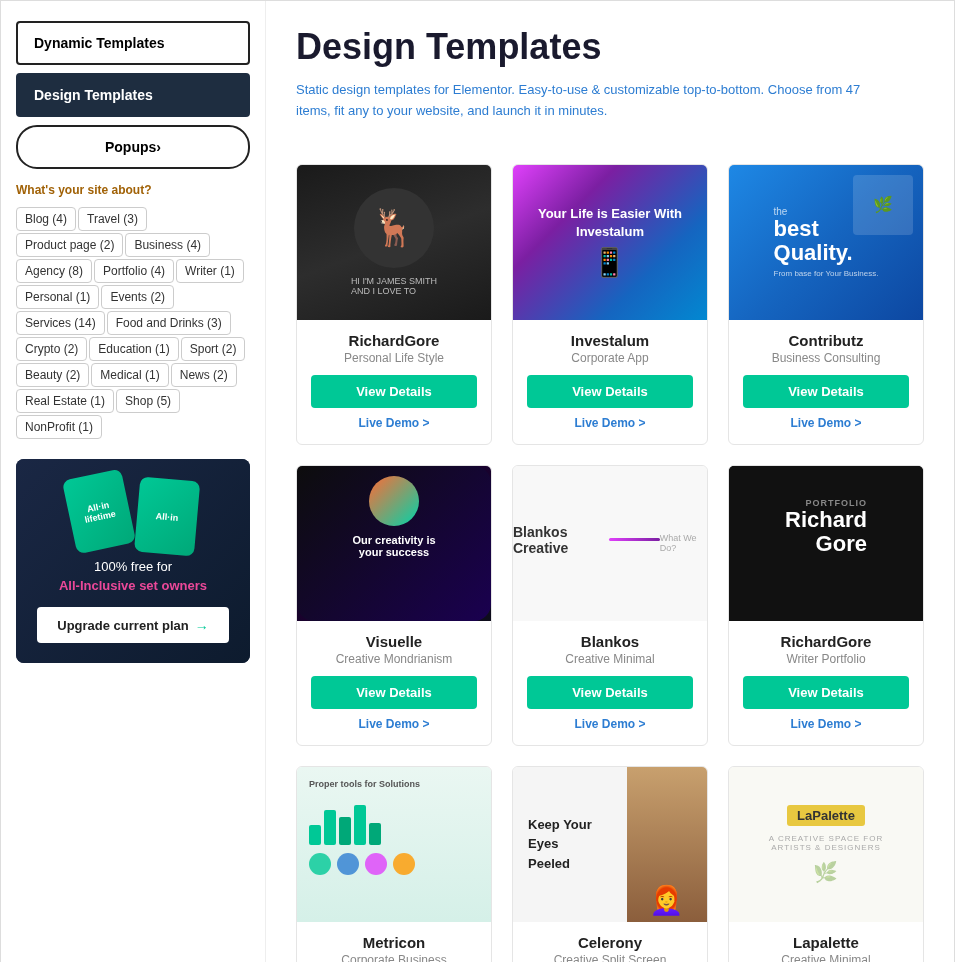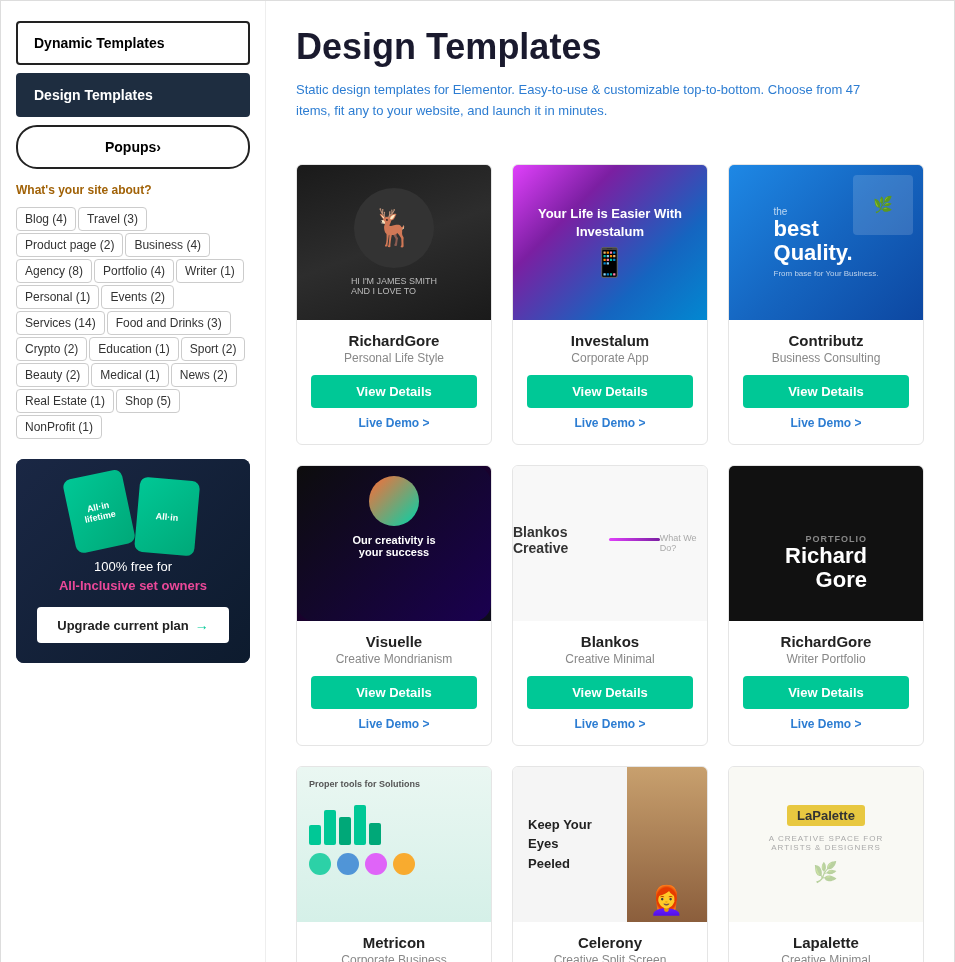--- a/index.html
+++ b/index.html
@@ -190,21 +190,21 @@
     </div>
     <div class="template-info">
       <div class="template-name">Blankos</div>
       <div class="template-category">Creative Minimal</div>
       <button class="btn-view">View Details</button>
       <a class="btn-demo" href="#">Live Demo &gt;</a>
     </div>
   </div>
         <div class="template-card">
     <div class="thumb-richardgore" style="height:155px;overflow:hidden;">
-      <div style="height:123px;background:#111;display:flex;align-items:flex-end;justify-content:center;margin-top:19px;">
+      <div style="height:123px;background:#111;display:flex;align-items:center;justify-content:center;">
       <div style="text-align:right;padding:15px;">
         <div style="font-size:9px;color:#888;font-weight:600;letter-spacing:1px;">PORTFOLIO</div>
         <div style="font-size:22px;font-weight:900;color:#fff;line-height:1.1;">Richard<br>Gore</div>
       </div>
     </div>
     </div>
     <div class="template-info">
       <div class="template-name">RichardGore</div>
       <div class="template-category">Writer Portfolio</div>
       <button class="btn-view">View Details</button>

